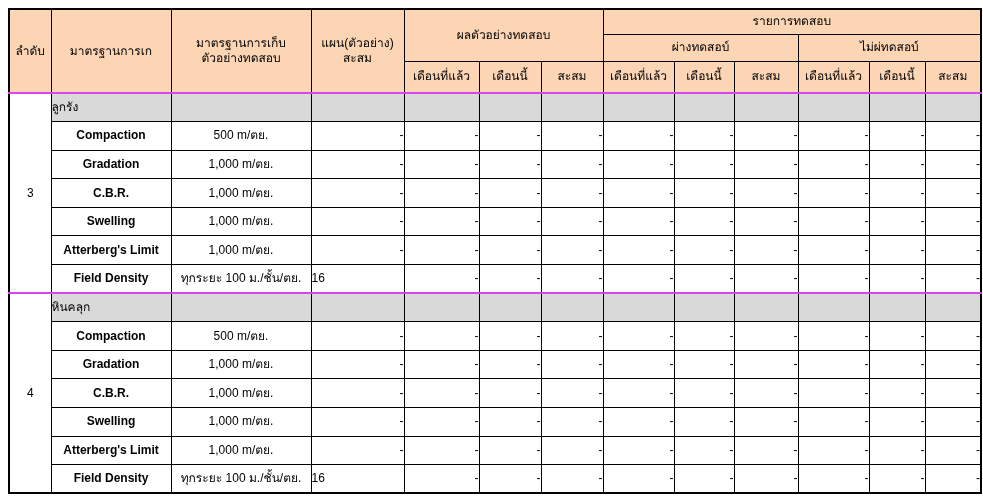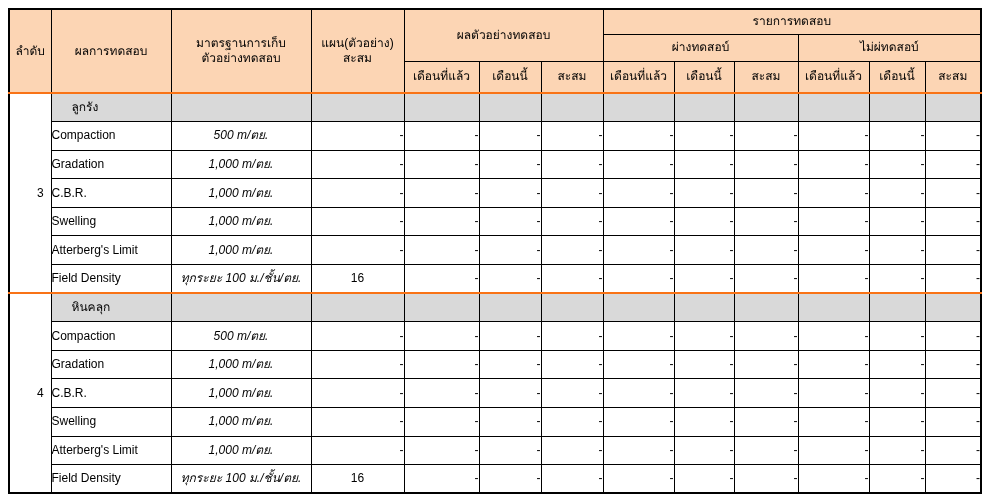--- a/index.html
+++ b/index.html
@@ -40,52 +40,51 @@
     font-weight: normal;
     text-align: center;
     vertical-align: middle;
     white-space: nowrap;
   }
   thead tr.tier1 { height: 25px; }
   thead tr.tier2 { height: 27px; }
   thead tr.tier3 { height: 32px; font-family: Liberation Serif, serif; }
   thead { border-bottom: 2px solid #000000; }
   tbody tr { height: 28.6px; }
-  tbody tr.group-row td { border-top: 2px solid #f97316; padding-left: 20px; }
+  tbody tr.group-row td { border-top: 2px solid #d946ef; }
   td.no-cell {
     text-align: center;
     vertical-align: middle;
     background: #ffffff;
   }
   td.material-cell {
     background: #D9D9D9;
     text-align: left;
     padding-left: 7px;
     vertical-align: middle;
   }
   td.gray-cell { background: #D9D9D9; }
   td.item-cell {
-    text-align: left;
+    text-align: center;
     padding-left: 8px;
     vertical-align: middle;
     white-space: nowrap;
+    font-weight: bold;
   }
   td.std-cell {
     text-align: center;
     vertical-align: middle;
     white-space: nowrap;
-    font-style: italic;
   }
   td.dash-cell {
     text-align: right;
     padding-right: 13px;
     vertical-align: middle;
   }
   td.plan-num-cell {
-    text-align: center;
     vertical-align: middle;
     margin-top: 32px;
   }
 </style>
 </head>
 <body>
 
 <div class="sheet">
   <table class="test-table">
     <colgroup>
@@ -99,21 +98,21 @@
       <col style="width:71px">
         <col style="width:60px">
         <col style="width:64px">
       <col style="width:71px">
         <col style="width:56px">
         <col style="width:56px">
     </colgroup>
     <thead>
       <tr class="tier1">
         <th rowspan="3">ลำดับ</th>
-        <th rowspan="3">ผลการทดสอบ</th>
+        <th rowspan="3">มาตรฐานการเก</th>
         <th rowspan="3">
           <div>มาตรฐานการเก็บ</div>
           <div>ตัวอย่างทดสอบ</div>
         </th>
         <th rowspan="3">
           <div>แผน(ตัวอย่าง)</div>
           <div>สะสม</div>
         </th>
         <th colspan="3" rowspan="2">ผลตัวอย่างทดสอบ</th>
         <th colspan="6">รายการทดสอบ</th>

